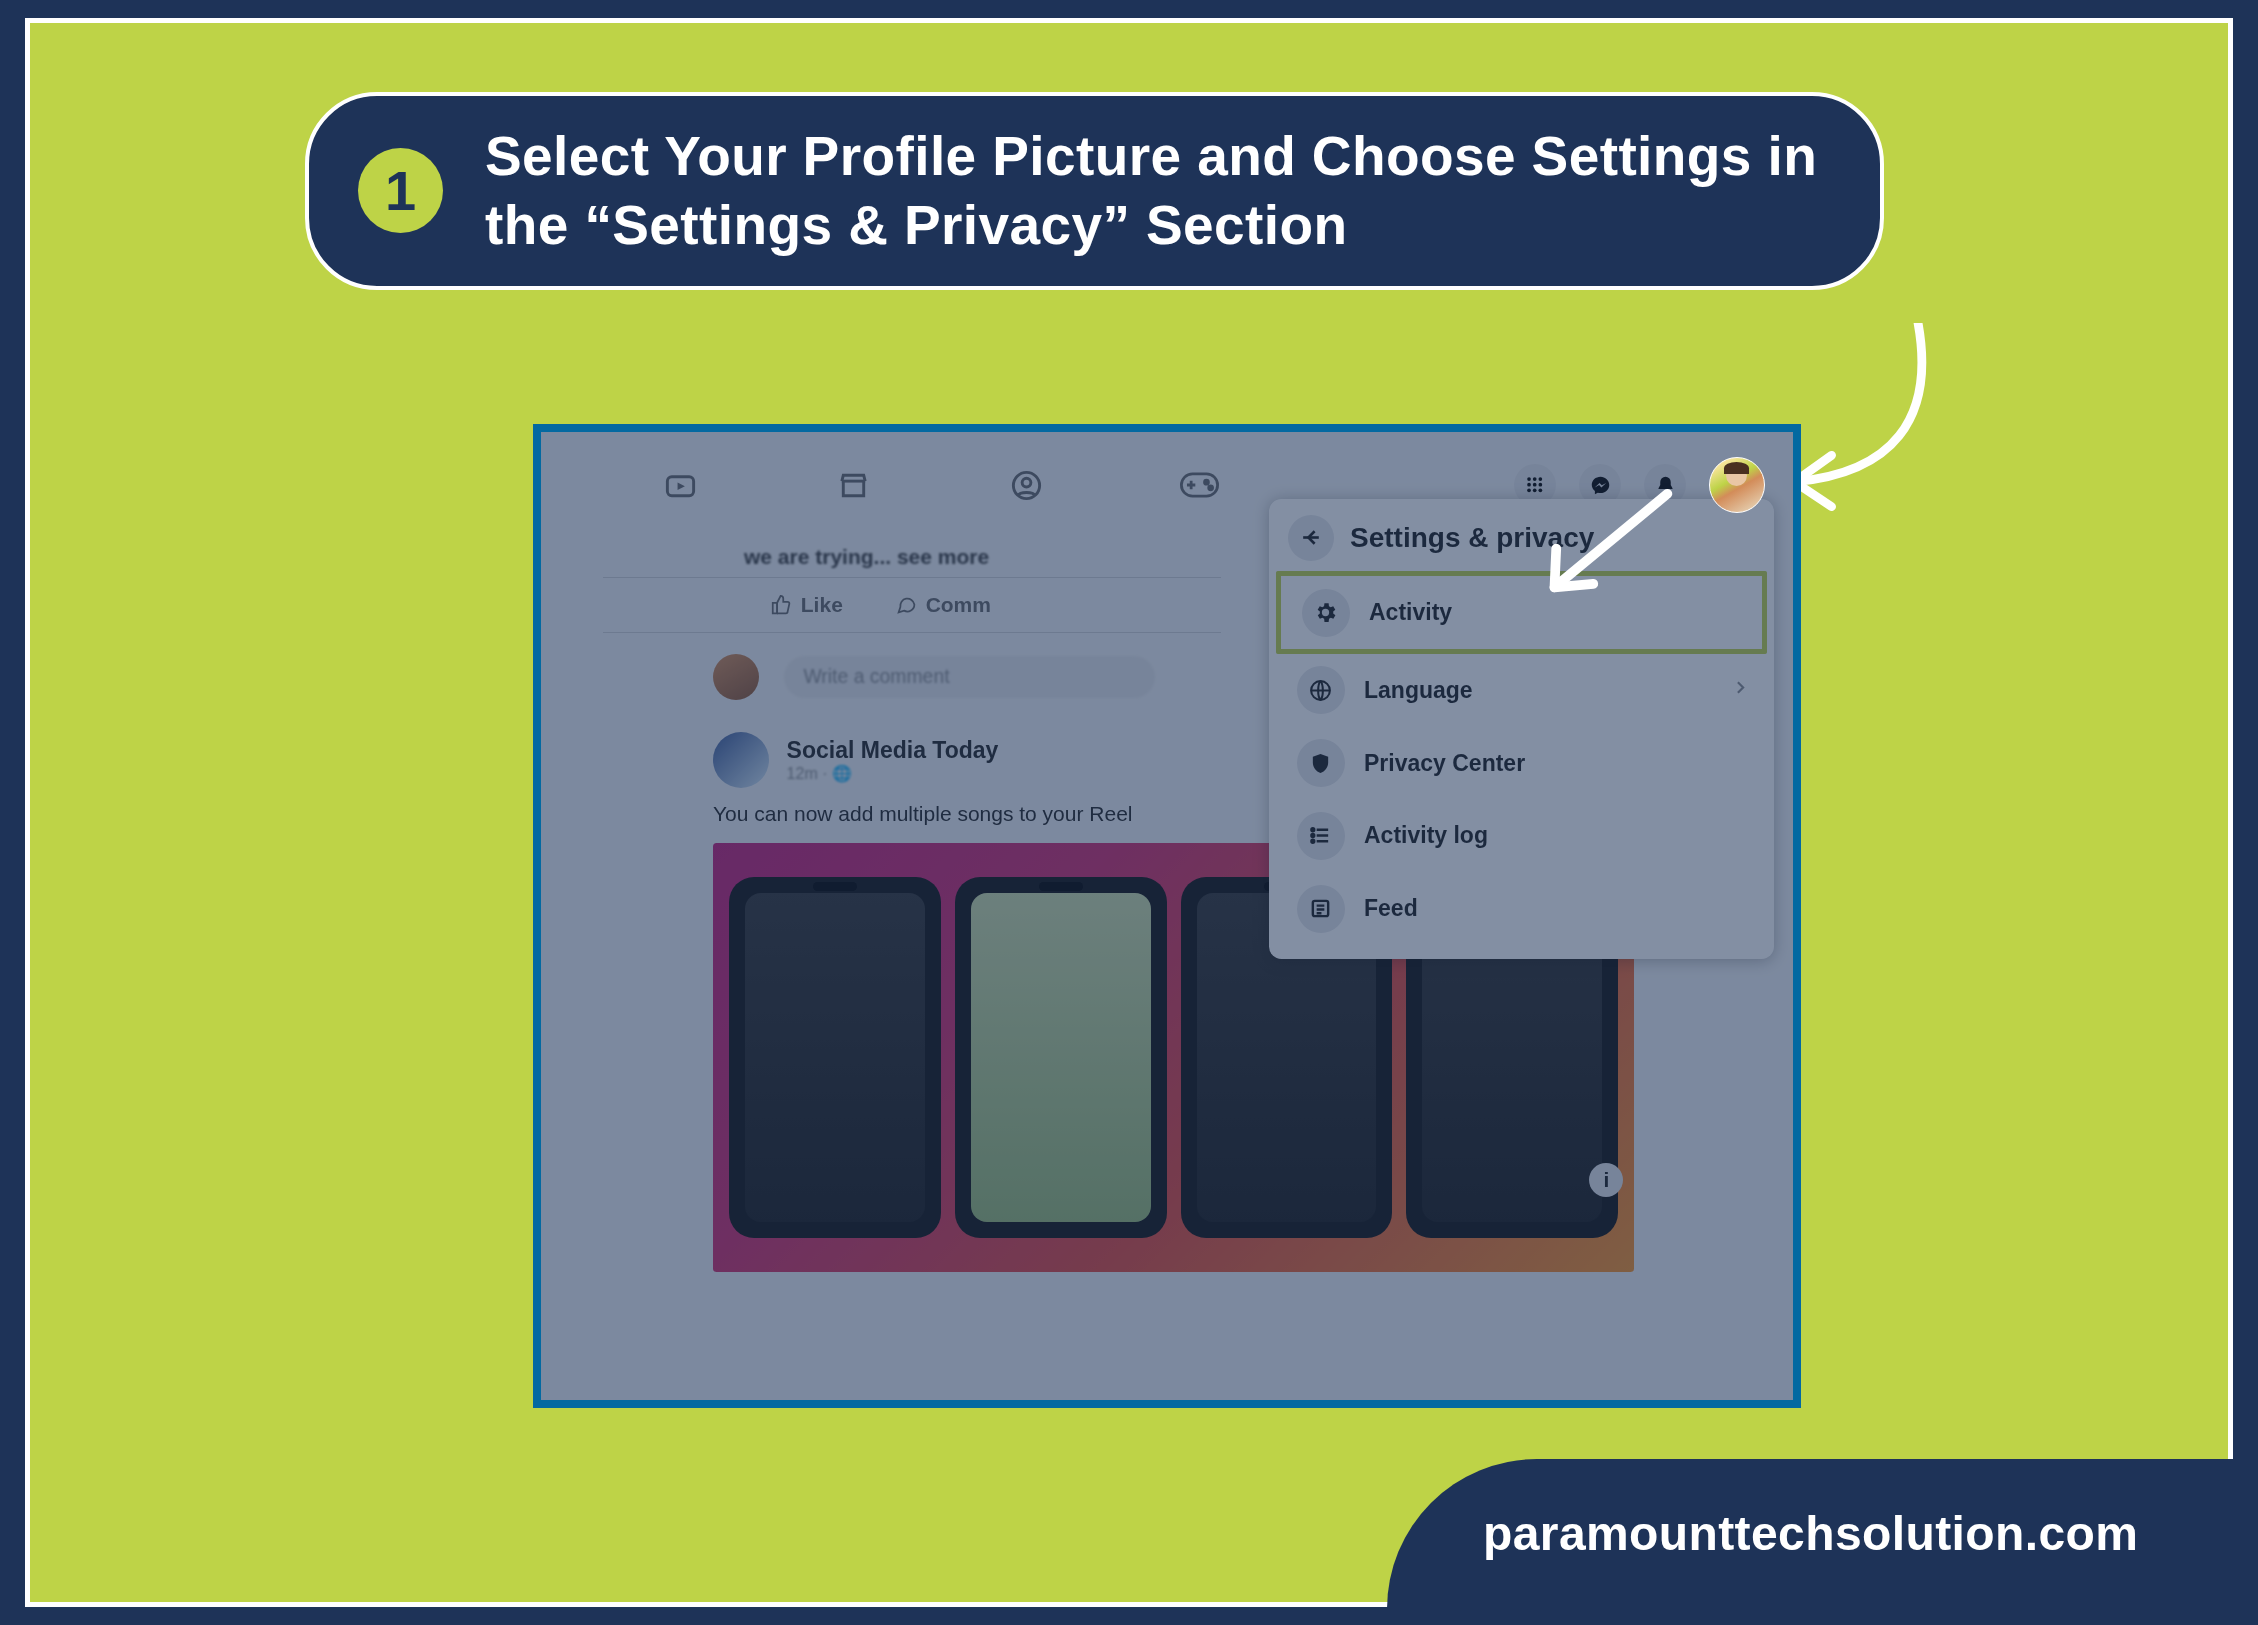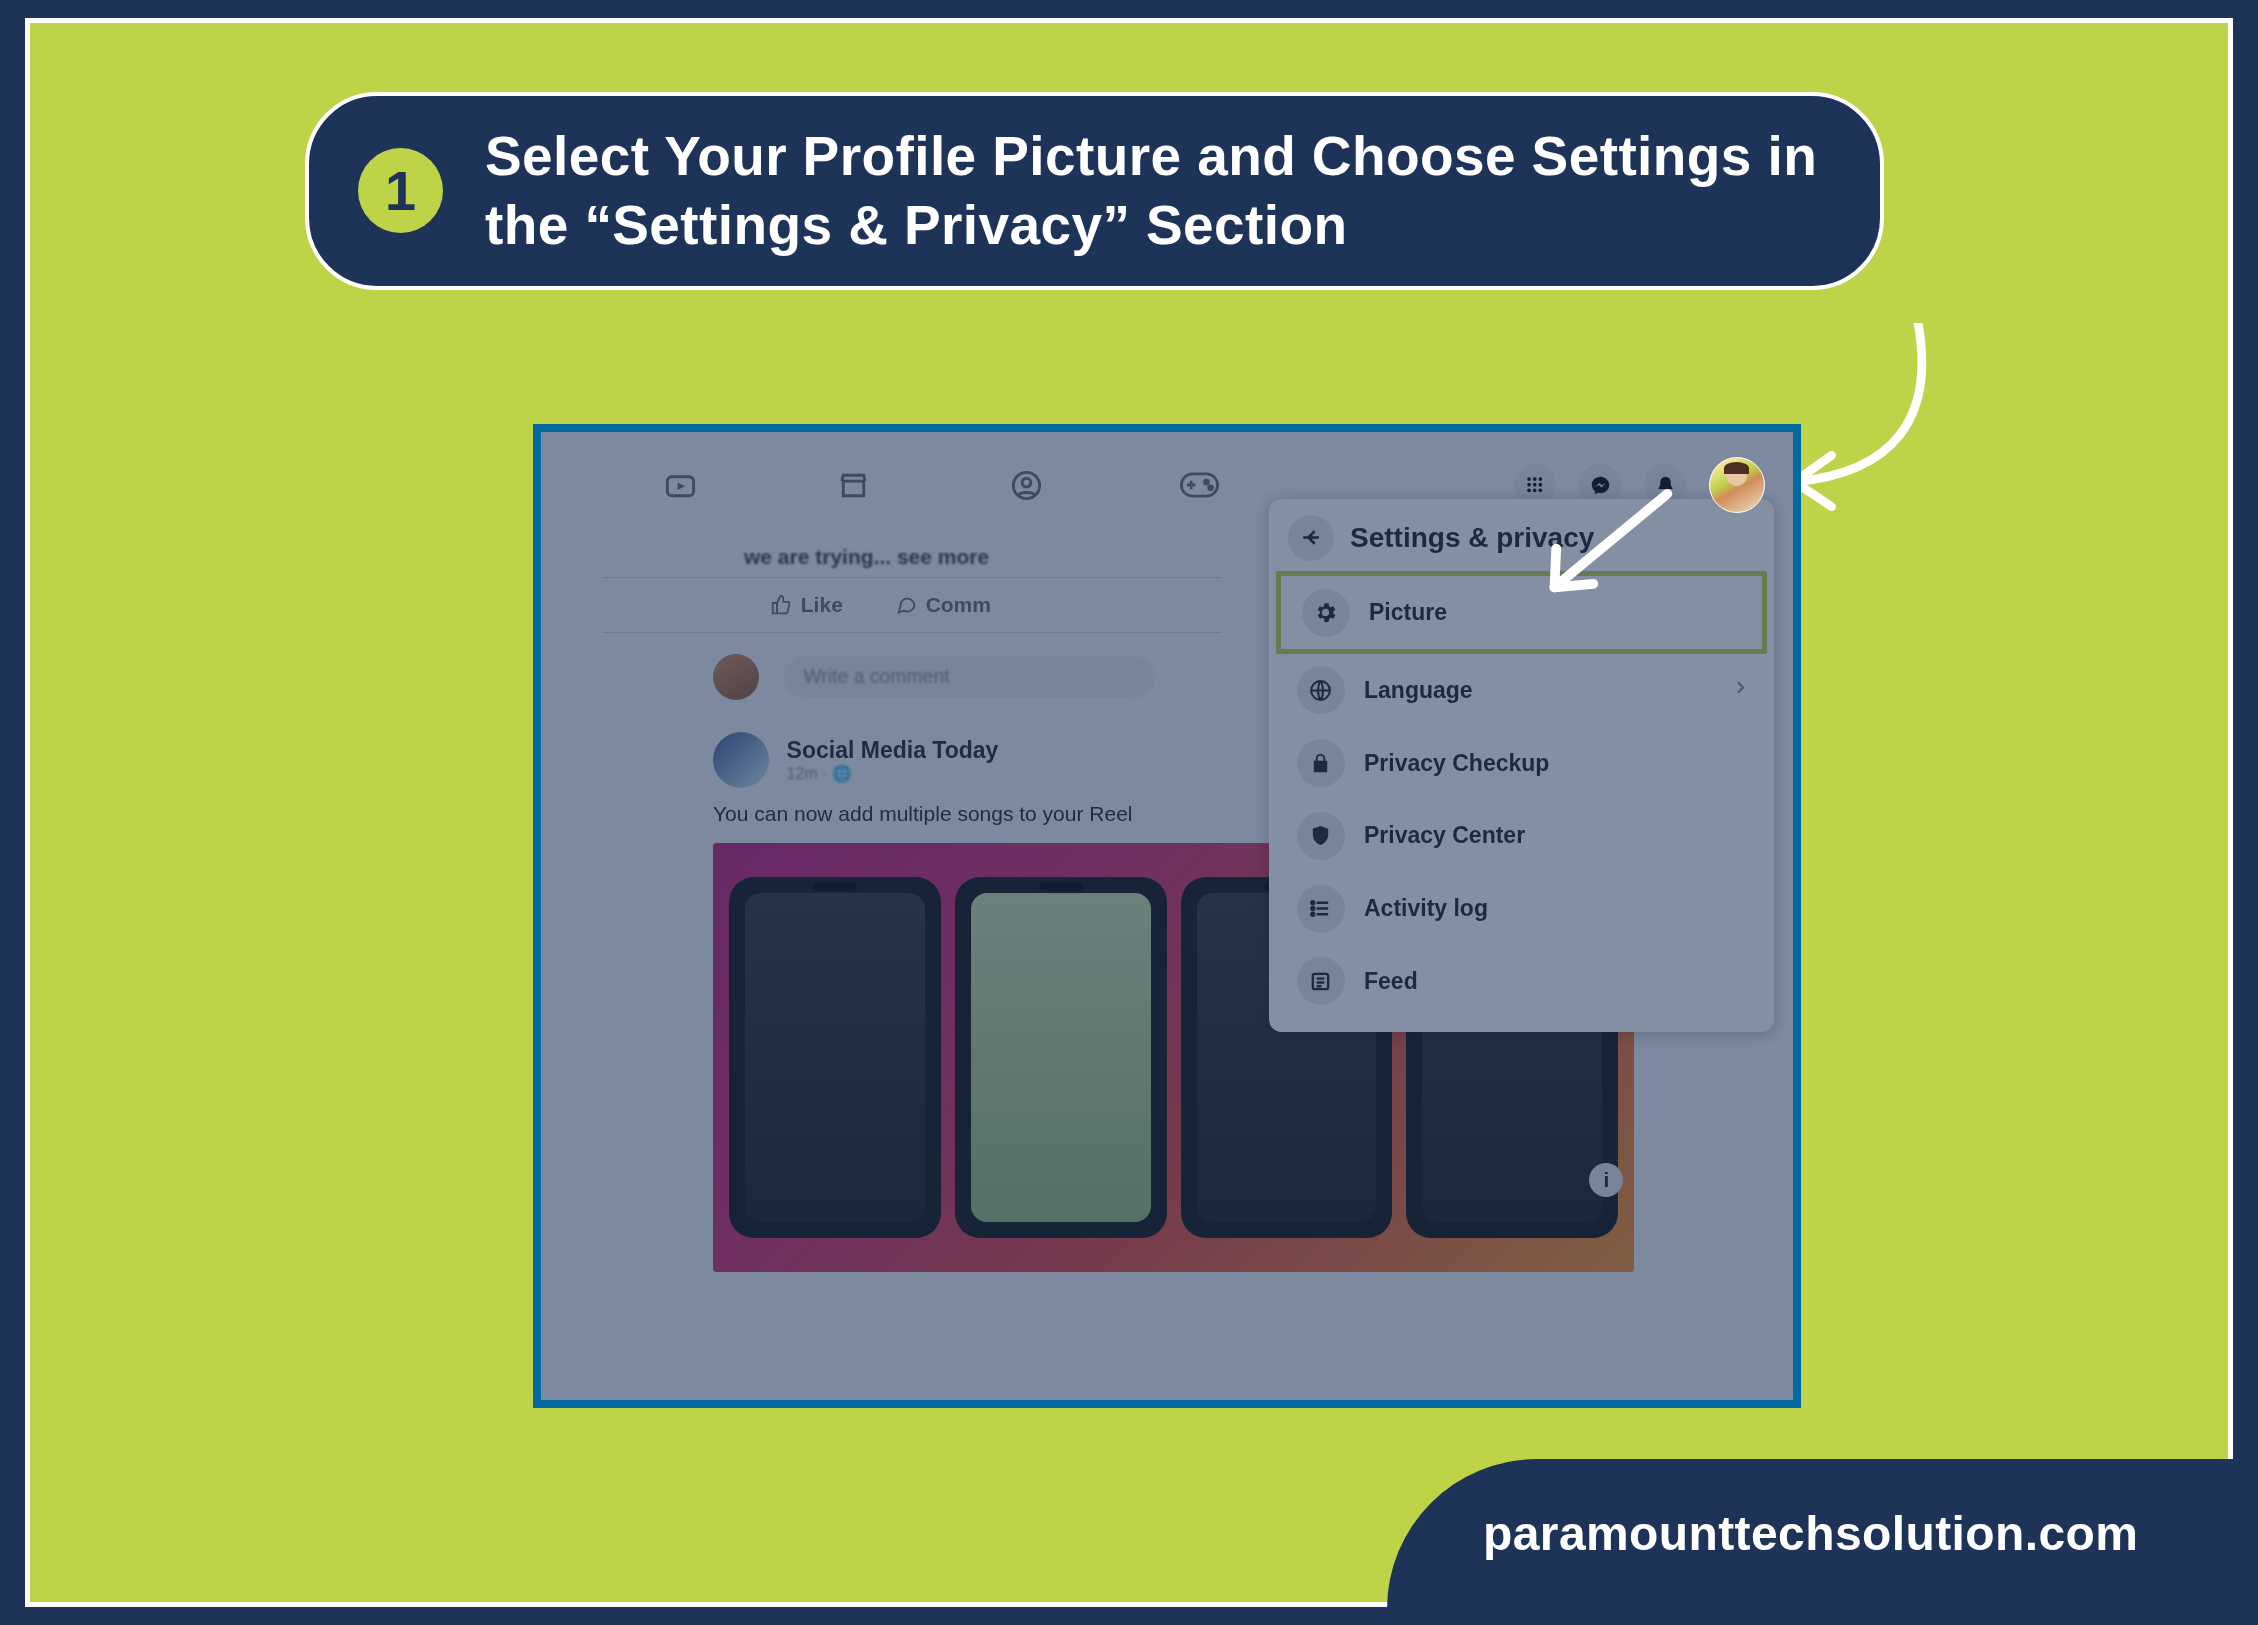--- a/index.html
+++ b/index.html
@@ -449,46 +449,38 @@
           </div>
           <div class="panel-title">Settings &amp; privacy</div>
         </div>
 
         <div class="menu-item highlight">
           <div class="micon">
             <svg width="25" height="25" viewBox="0 0 24 24" fill="currentColor">
                 <path d="M19.4 13a7.8 7.8 0 000-2l2-1.6-2-3.4-2.4.9a7.6 7.6 0 00-1.7-1L15 3h-4l-.4 2.9a7.6 7.6 0 00-1.7 1l-2.4-.9-2 3.4L6.6 11a7.8 7.8 0 000 2l-2 1.6 2 3.4 2.4-.9a7.6 7.6 0 001.7 1L11 21h4l.4-2.9a7.6 7.6 0 001.7-1l2.4.9 2-3.4zM12 15.5A3.5 3.5 0 1115.5 12 3.5 3.5 0 0112 15.5z"></path>
               </svg>
           </div>
-          <span>Picture</span>
+          <span>Activity</span>
         </div>
 
         <div class="menu-item">
           <div class="micon">
             <svg width="25" height="25" viewBox="0 0 24 24" fill="none" stroke="currentColor" stroke-width="2">
                 <circle cx="12" cy="12" r="9"></circle>
                 <path d="M3 12h18M12 3c3 3 3 15 0 18M12 3c-3 3-3 15 0 18"></path>
               </svg>
           </div>
           <span>Language</span>
           <span class="chev">
             <svg width="21" height="21" viewBox="0 0 24 24" fill="none" stroke="currentColor" stroke-width="2.5">
                 <path d="M9 6l6 6-6 6"></path>
               </svg>
           </span>
         </div>
 
-        <div class="menu-item">
-          <div class="micon">
-            <svg width="23" height="23" viewBox="0 0 24 24" fill="currentColor">
-                <path d="M17 9V7a5 5 0 00-10 0v2H5v12h14V9zm-8 0V7a3 3 0 016 0v2z"></path>
-              </svg>
-          </div>
-          <span>Privacy Checkup</span>
-        </div>
 
         <div class="menu-item">
           <div class="micon">
             <svg width="23" height="23" viewBox="0 0 24 24" fill="currentColor">
                 <path d="M12 2l8 3v6c0 5-3.4 9.3-8 11-4.6-1.7-8-6-8-11V5zM10 11v-1a2 2 0 014 0v1h1v5H9v-5z"></path>
               </svg>
           </div>
           <span>Privacy Center</span>
         </div>
 

